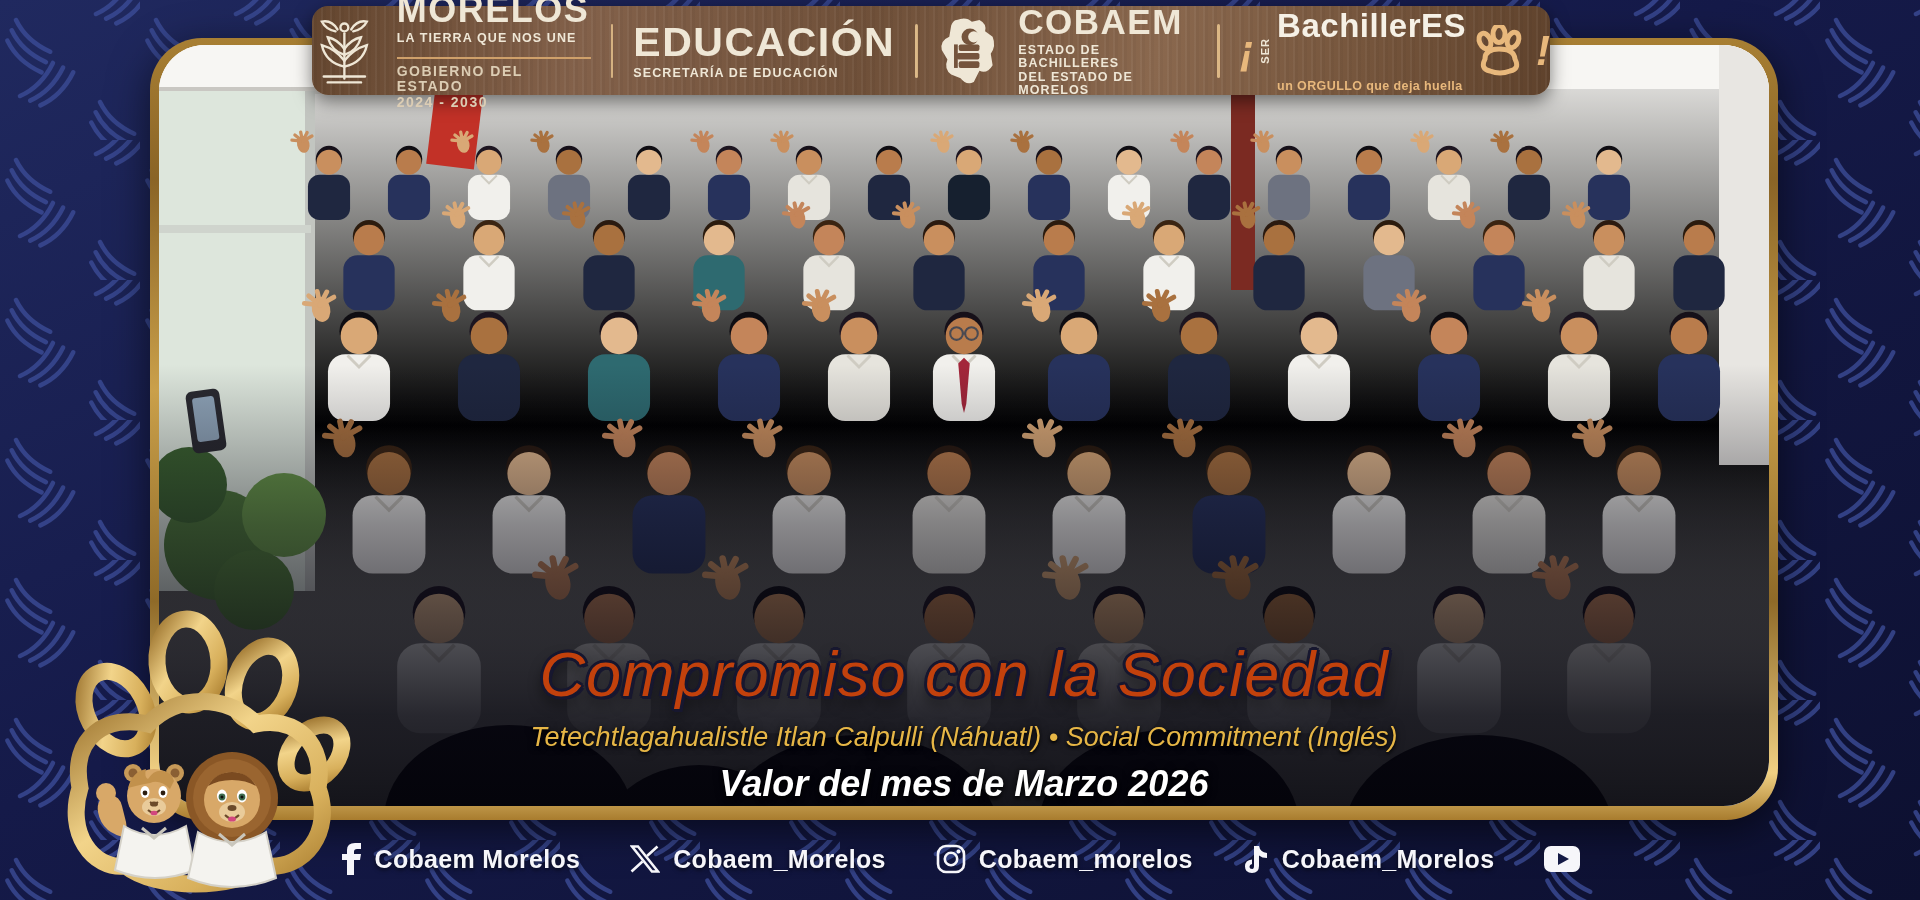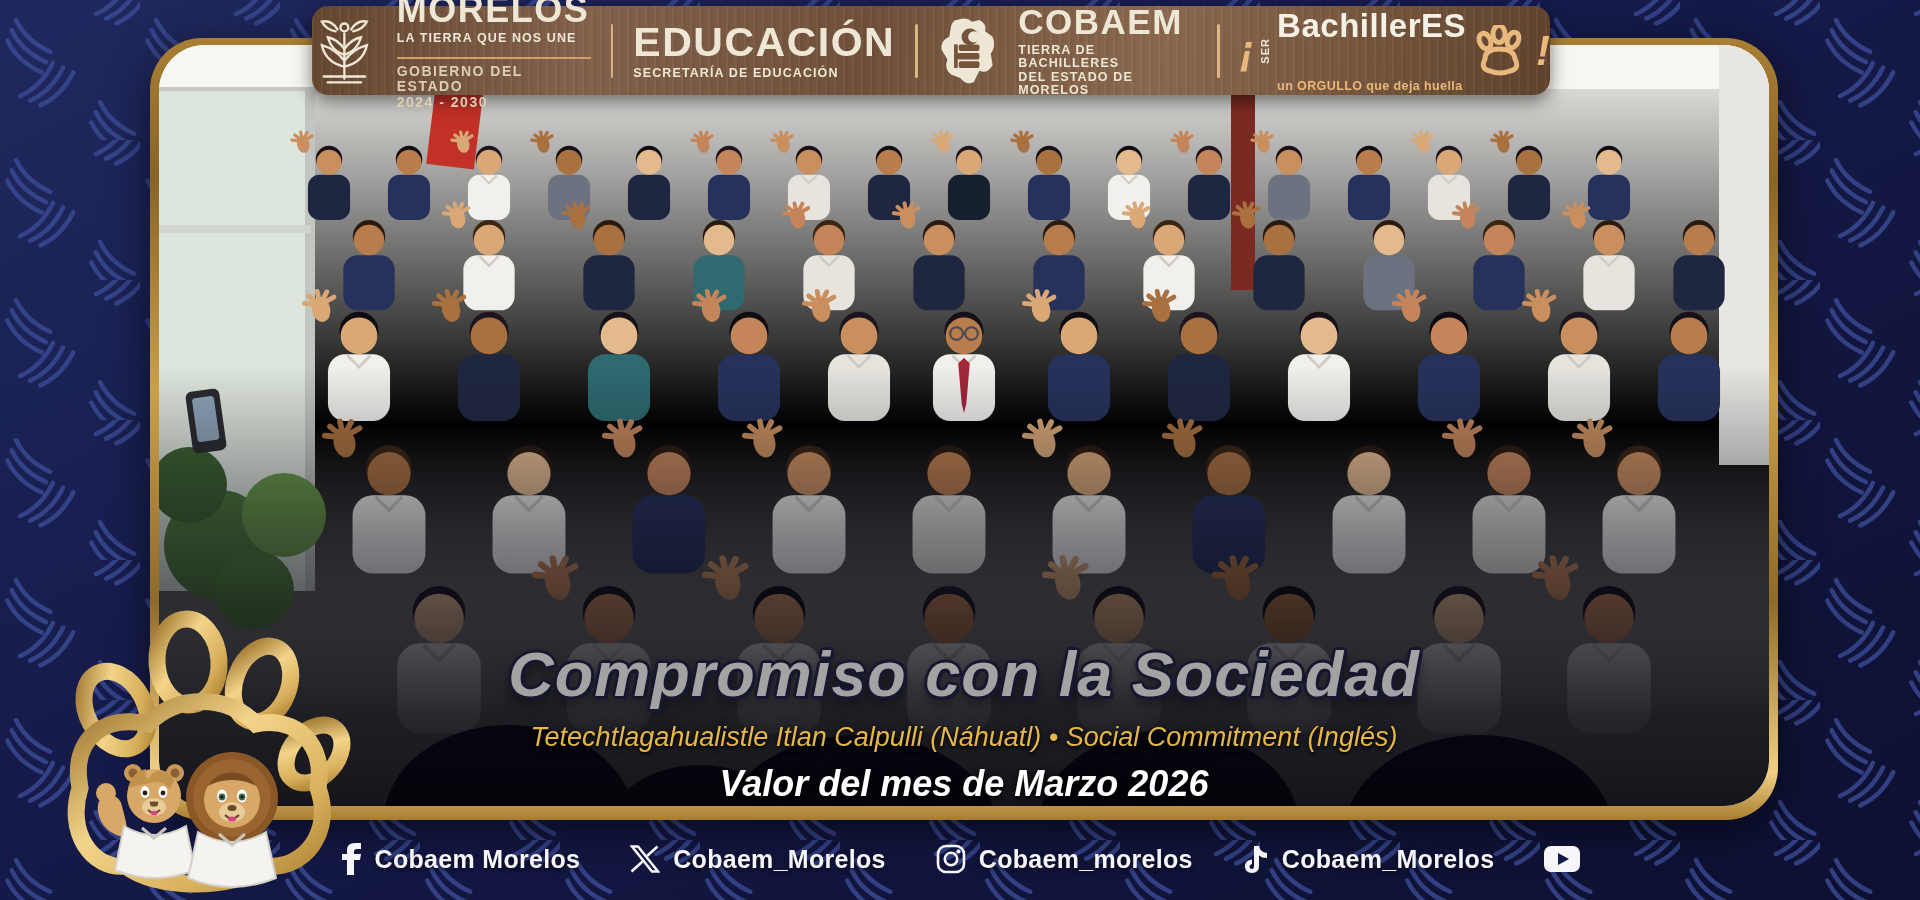--- a/index.html
+++ b/index.html
@@ -24,21 +24,21 @@
   }
   .photo-inner svg { width:100%; height:100%; display:block; }
   .vignette {
     position:absolute; inset:0; pointer-events:none;
     background:linear-gradient(180deg, rgba(10,10,22,0) 42%, rgba(9,9,20,.45) 63%, rgba(5,5,14,.85) 88%, rgba(3,3,10,.92) 100%);
   }
 
   
   .overlay-text { position:absolute; left:150px; width:1628px; text-align:center; z-index:4; font-style:italic; }
   .title-line {
-    top:638px; font-size:63px; font-weight:bold; letter-spacing:1px; color:#a3a3a3;
+    top:638px; font-size:63px; font-weight:normal; letter-spacing:1px; color:#c2410c;
     text-shadow:-3px 0 0 #17172f, 3px 0 0 #17172f, 0 -3px 0 #17172f, 0 3px 0 #17172f,
       -2px -2px 0 #17172f, 2px -2px 0 #17172f, -2px 2px 0 #17172f, 3px 3px 0 #17172f, 0 7px 14px rgba(0,0,0,.7);
   }
   .subtitle-line {
     top:722px; font-size:27px; font-weight:normal; color:#e6b646;
     text-shadow:0 2px 3px rgba(0,0,0,.85), 0 0 8px rgba(0,0,0,.6);
   }
   .month-line {
     top:763px; font-size:36px; font-weight:bold; color:#ffffff;
     text-shadow:0 3px 4px rgba(0,0,0,.9), 0 0 10px rgba(0,0,0,.6);
@@ -857,21 +857,21 @@
       <path d="M20,4 Q30,0 36,6 L44,4 Q52,8 50,16 L58,22 Q62,32 56,40 L58,52 Q52,62 44,58 L38,70 Q30,74 24,66 L14,62 Q6,56 10,46 L4,36 Q2,26 12,22 L14,10 Q16,4 20,4 Z" fill="#efe7d6"></path>
       <circle cx="34" cy="22" r="9" fill="#75543c"></circle>
       <circle cx="38" cy="22" r="6" fill="#efe7d6"></circle>
       <rect x="22" y="30" width="22" height="7" rx="2" fill="#75543c"></rect>
       <rect x="20" y="39" width="24" height="7" rx="2" fill="#75543c"></rect>
       <rect x="22" y="48" width="22" height="7" rx="2" fill="#75543c"></rect>
       <rect x="17" y="30" width="4" height="25" fill="#75543c"></rect>
     </svg>
     <div class="logo-texts">
       <div class="logo-name cob-name">COBAEM</div>
-      <div class="logo-tagline">TIERRA DE BACHILLERES</div>
+      <div class="logo-tagline">ESTADO DE BACHILLERES</div>
       <div class="logo-tagline" style="margin-top:1px">DEL ESTADO DE MORELOS</div>
     </div>
   </div>
 
   <div class="divider"></div>
 
   <div class="logo-group bach-wrap">
     <span class="bach-excl">¡</span>
     <span class="bach-ser">SER</span>
     <div class="bach-col">

